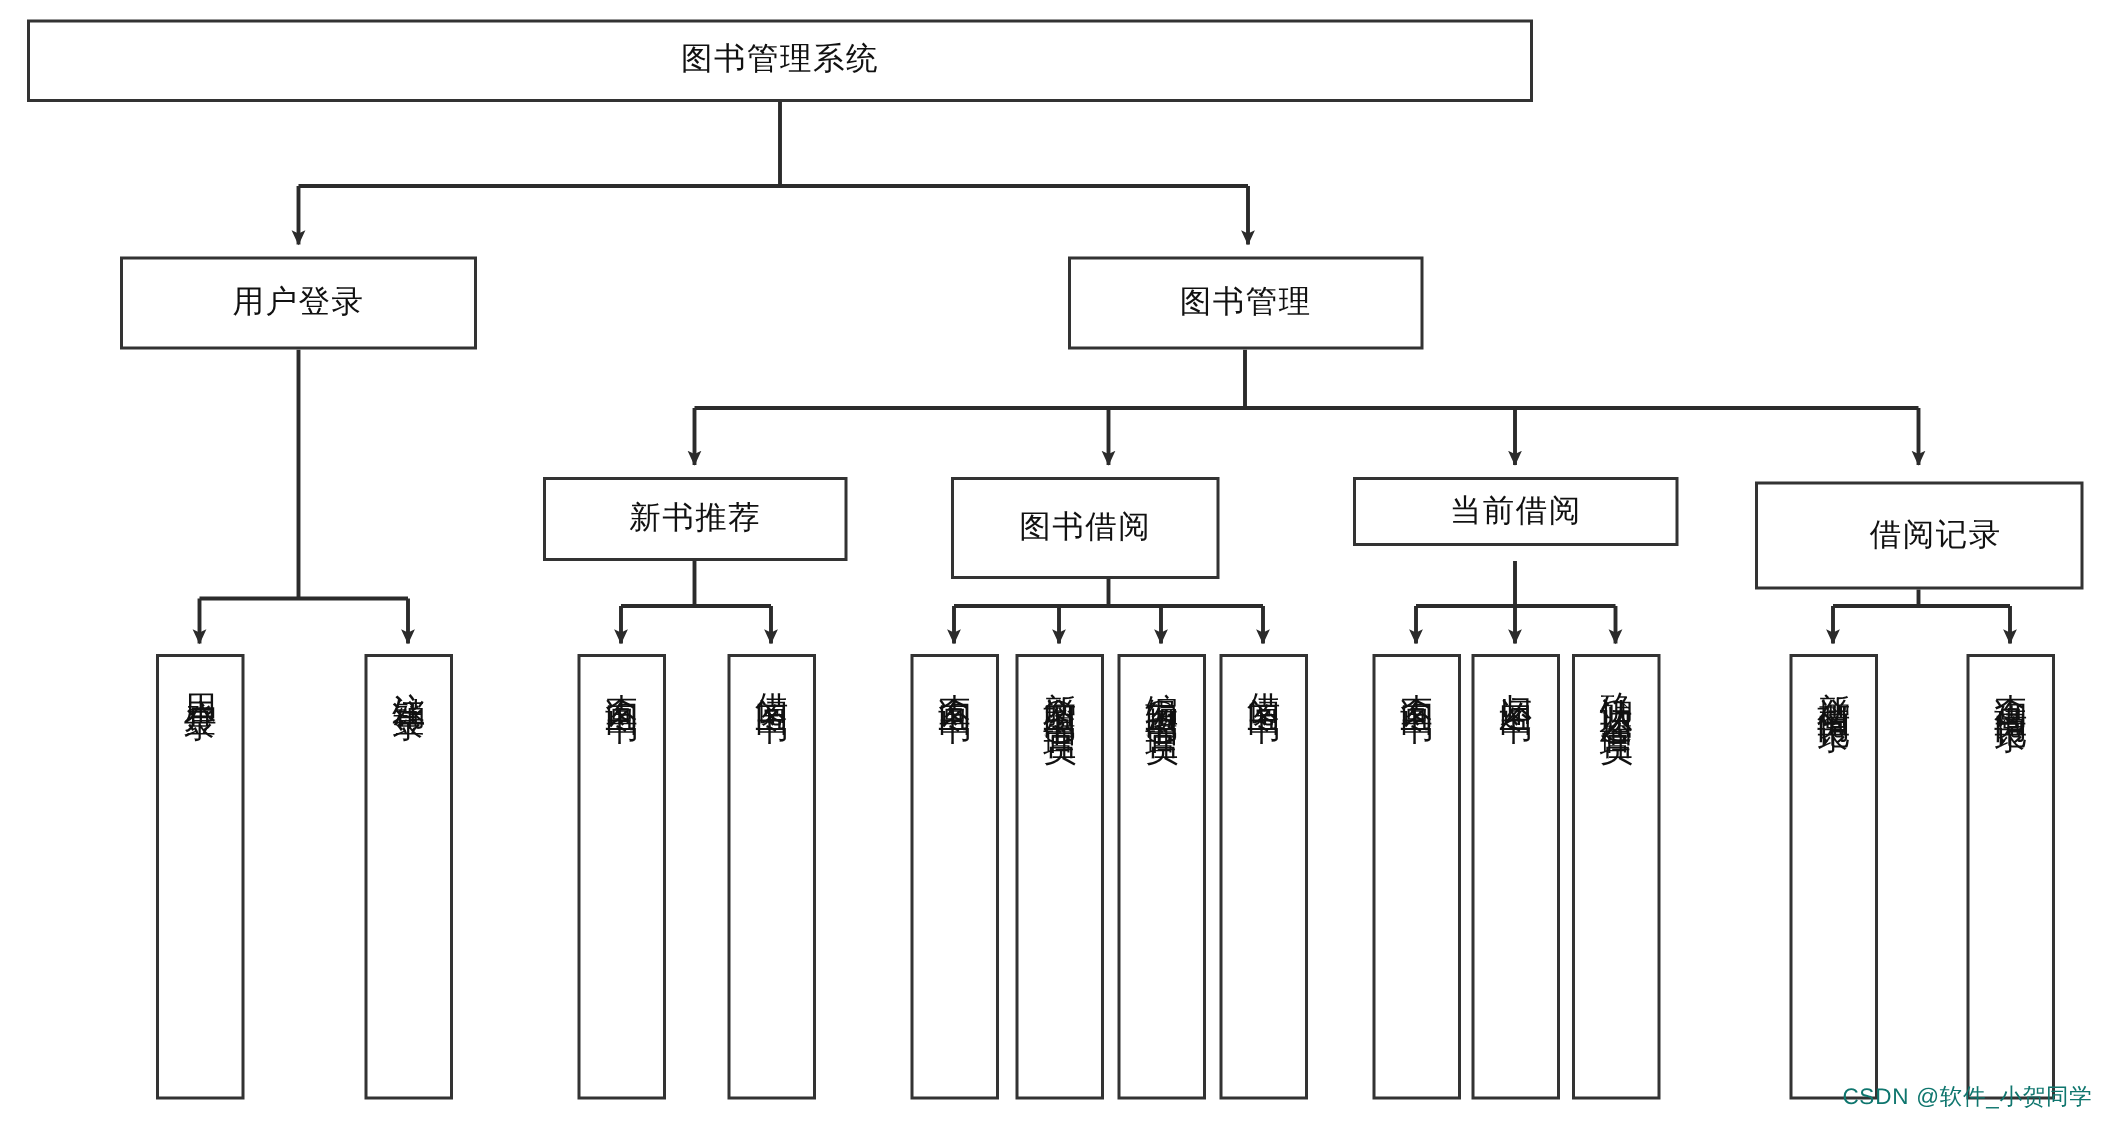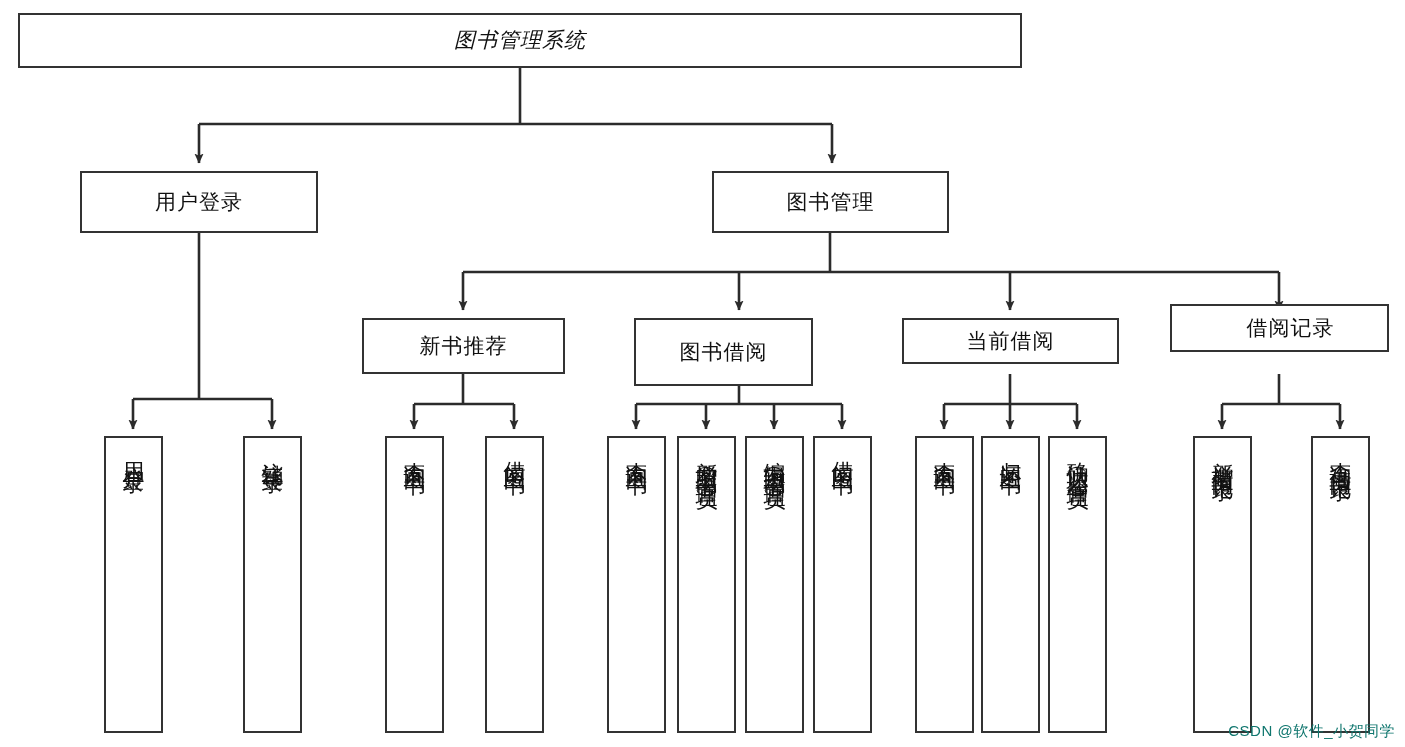--- a/index.html
+++ b/index.html
@@ -119,41 +119,41 @@
       <path d="M1010,404 L1010,429" marker-end="url(#arrow)"></path>
       <path d="M1077,404 L1077,429" marker-end="url(#arrow)"></path>
 
       <path d="M1279,374 L1279,404"></path>
       <path d="M1222,404 L1340,404"></path>
       <path d="M1222,404 L1222,429" marker-end="url(#arrow)"></path>
       <path d="M1340,404 L1340,429" marker-end="url(#arrow)"></path>
     </g>
   </svg>
 
-  <div class="node horiz" style="left:18px; top:13px; width:1004px; height:55px;font-style:italic;">
+  <div class="node horiz" style="left:18px; top:13px; width:1004px; height:55px;">
     <span class="lbl">图书管理系统</span>
   </div>
 
   <div class="node horiz" style="left:80px; top:171px; width:238px; height:62px;">
     <span class="lbl">用户登录</span>
   </div>
   <div class="node horiz" style="left:362px; top:318px; width:203px; height:56px;">
     <span class="lbl">新书推荐</span>
   </div>
 
   <div class="node horiz" style="left:712px; top:171px; width:237px; height:62px;">
     <span class="lbl">图书管理</span>
   </div>
   <div class="node horiz" style="left:634px; top:318px; width:179px; height:68px;">
     <span class="lbl">图书借阅</span>
   </div>
   <div class="node horiz" style="left:902px; top:318px; width:217px; height:46px;">
     <span class="lbl">当前借阅</span>
   </div>
-  <div class="node horiz" style="left:1170px; top:304px; width:219px; height:48px;padding-left:22px;">
+  <div class="node horiz" style="left:1170px; top:321px; width:219px; height:72px;padding-left:22px;">
     <span class="lbl">借阅记录</span>
   </div>
 
   <div class="node vert" style="left:104px; top:436px; width:59px; height:297px;">
     <span class="lbl">用户登录</span>
   </div>
   <div class="node vert" style="left:243px; top:436px; width:59px; height:297px;">
     <span class="lbl">注销登录</span>
   </div>
 

